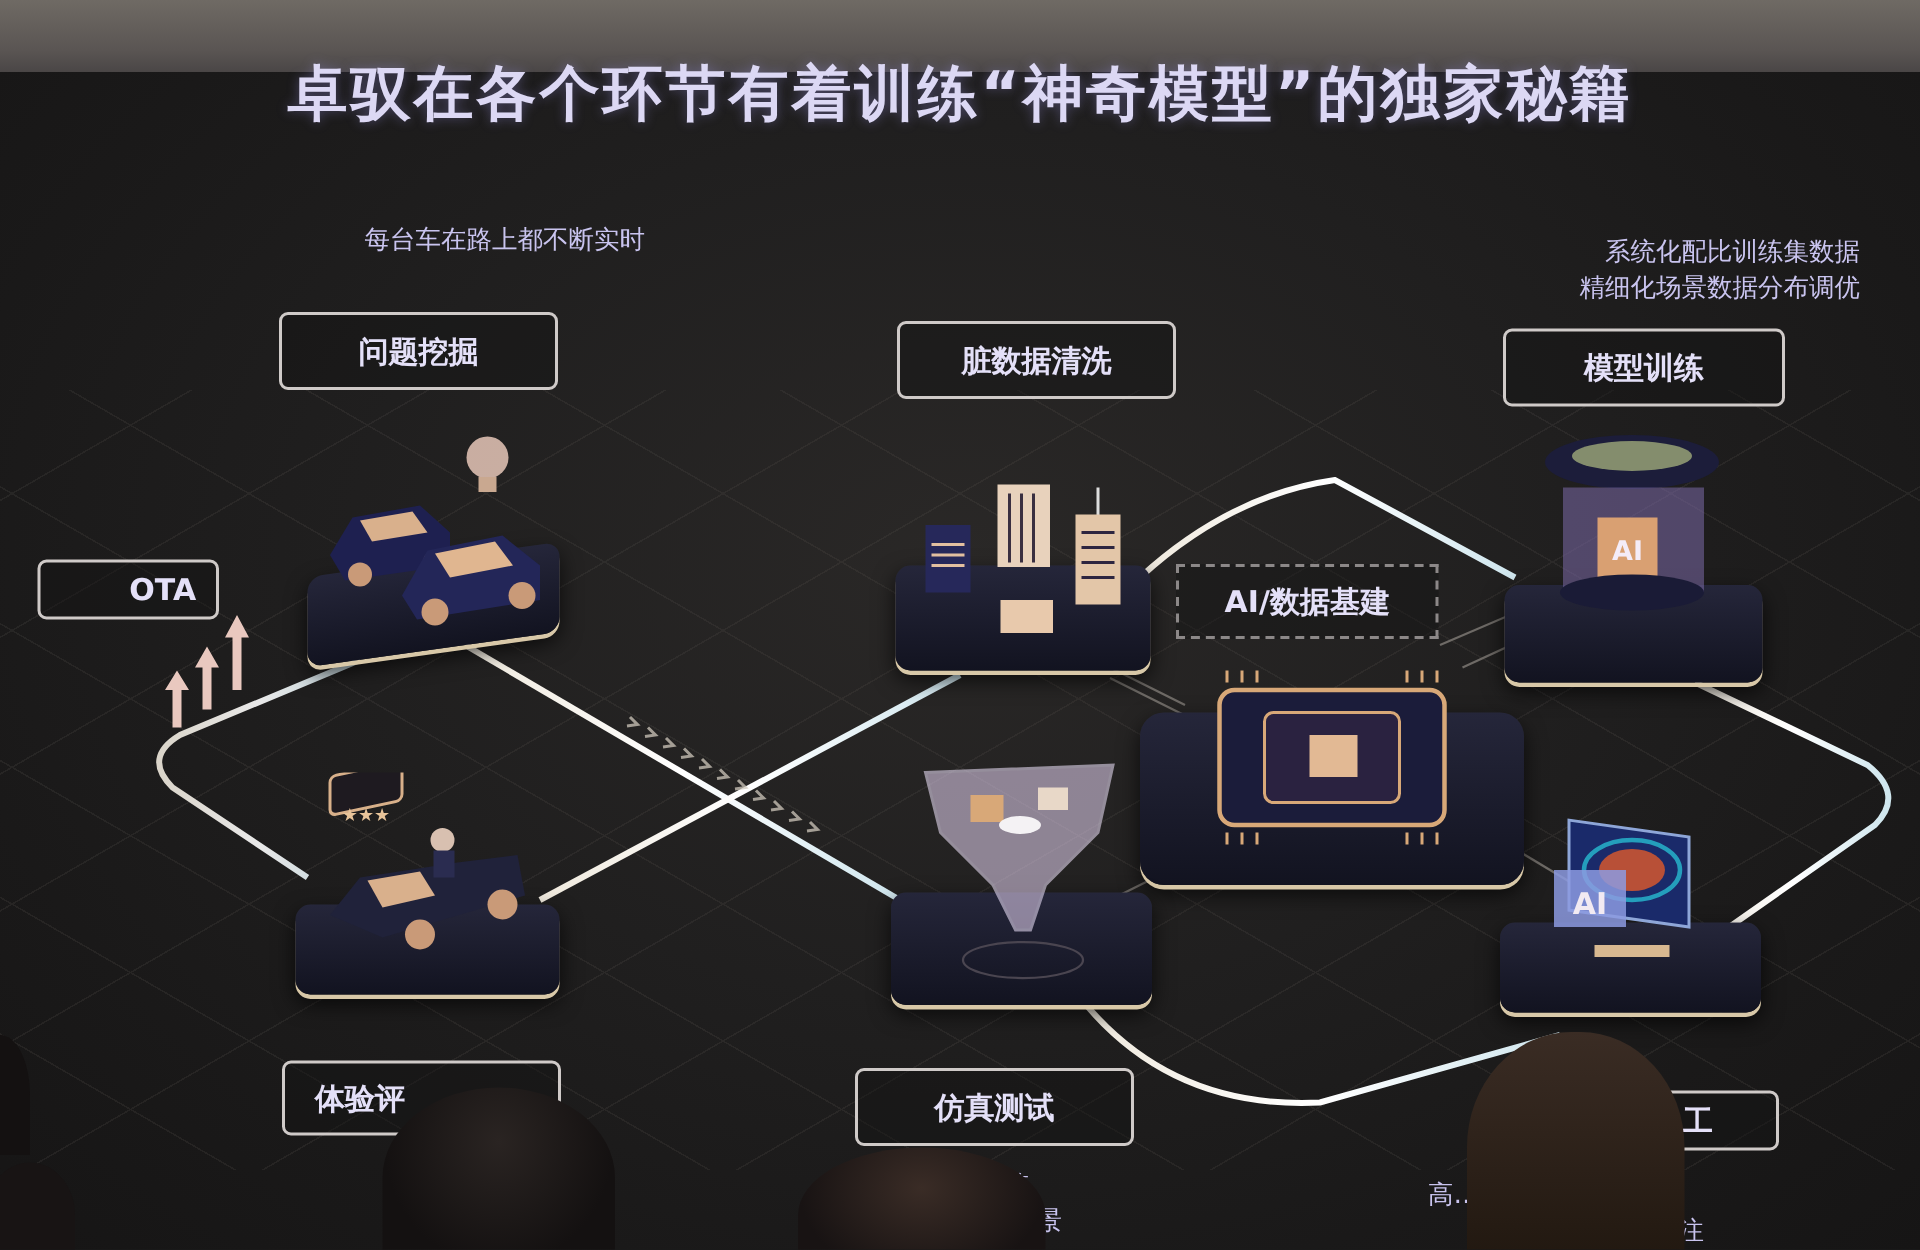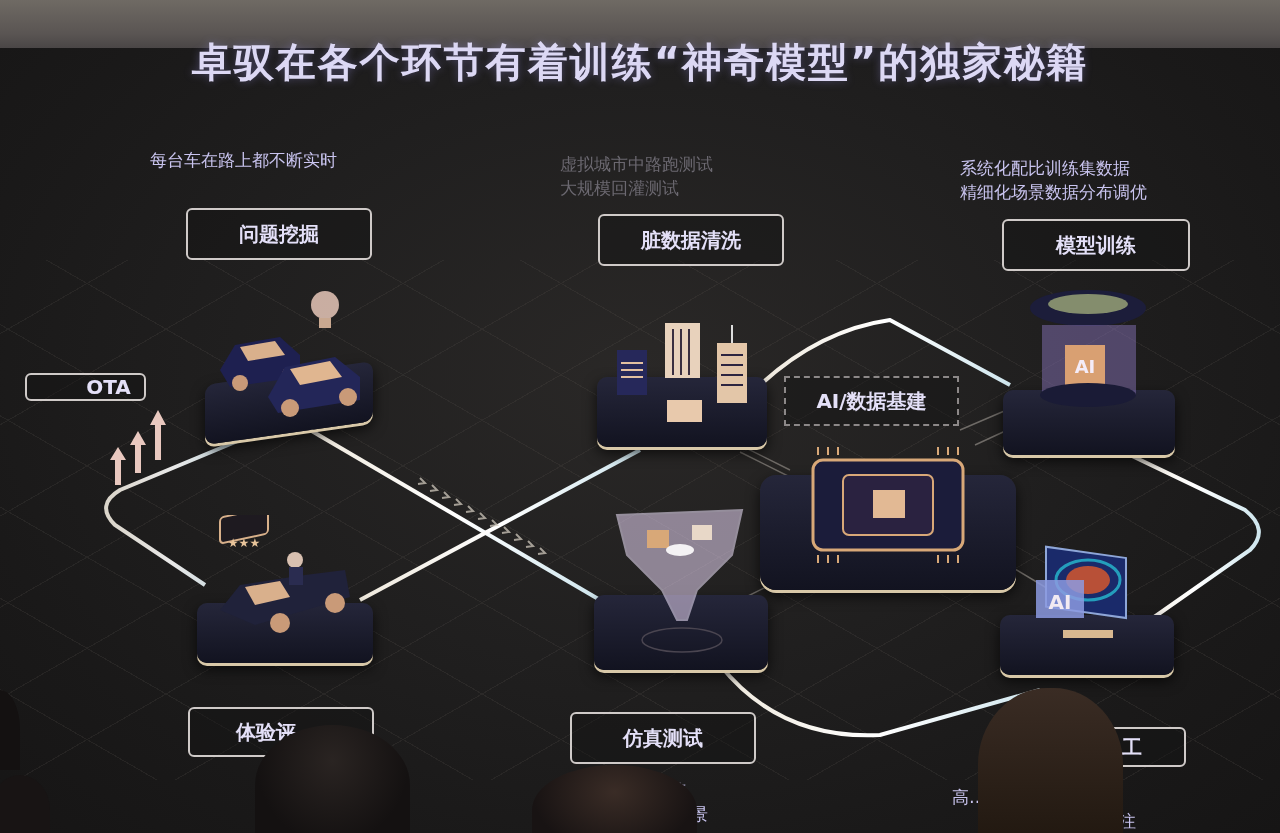--- a/index.html
+++ b/index.html
@@ -10,21 +10,21 @@
       radial-gradient(ellipse at 50% 45%, #2a2827 0%, #201f1f 45%, #1a1919 75%, #161515 100%);}
   .top-bezel{position:absolute;left:0;top:0;width:1280px;height:48px;
     background:linear-gradient(#6f6a64,#5a5553 70%,#4a4646);}
   .floor-grid{position:absolute;left:0;top:260px;width:1280px;height:520px;opacity:.22;
     background-image:
       repeating-linear-gradient(30deg, transparent 0 78px, #55504c 78px 79px),
       repeating-linear-gradient(-30deg, transparent 0 78px, #55504c 78px 79px);}
   .title{position:absolute;left:0;top:35px;width:1280px;text-align:center;
     font-size:40px;font-weight:bold;color:#dcd8f4;letter-spacing:2px;
     text-shadow:0 0 8px rgba(170,160,255,.35);}
-  .caption{position:absolute;text-align:left;color:#c9c4ef;font-size:17px;line-height:24px;}
+  .caption{position:absolute;text-align:right;color:#c9c4ef;font-size:17px;line-height:24px;}
   .caption.faded{color:#6b6870;}
   .label-box{position:absolute;border:2px solid #cfcac8;border-radius:6px;
     color:#e4e0f8;font-size:20px;font-weight:bold;display:flex;align-items:center;
     justify-content:center;box-sizing:border-box;background:rgba(20,19,19,.45);}
   .label-box.dashed{border:2px dashed #8c8888;border-radius:0;}
   svg.paths{position:absolute;left:0;top:0;}
   .node{position:absolute;}
   .plat{position:absolute;border-radius:10px;
     background:linear-gradient(#25263a,#121320);
     box-shadow:0 3px 0 #d8c8a8, 0 6px 14px rgba(0,0,0,.7);}
@@ -80,45 +80,41 @@
       <path d="M960,430 L1030,400"></path>
         <path d="M975,445 L1040,415"></path>
       <path d="M740,600 L790,575"></path>
         <path d="M1000,560 L1050,590"></path>
     </g>
   </svg>
 
   <div class="caption" style="left:150px;top:148px;width:280px;">
     <div>每台车在路上都不断实时</div>
   </div>
-  <div class="caption faded" style="left:560px;top:152px;width:260px;">
-    <div>虚拟城市中路跑测试</div>
-    <div>大规模回灌测试</div>
-  </div>
   <div class="caption" style="left:960px;top:156px;width:280px;">
     <div>系统化配比训练集数据</div>
     <div>精细化场景数据分布调优</div>
   </div>
 
   <div class="label-box" style="left:186px;top:208px;width:186px;height:52px;">
     <span>问题挖掘</span>
   </div>
   <div class="label-box" style="left:598px;top:214px;width:186px;height:52px;">
     <span>脏数据清洗</span>
   </div>
   <div class="label-box" style="left:1002px;top:219px;width:188px;height:52px;">
     <span>模型训练</span>
   </div>
-  <div class="label-box" style="left:25px;top:373px;width:121px;height:28px;padding-left:46px;">
+  <div class="label-box" style="left:25px;top:373px;width:121px;height:40px;padding-left:46px;">
     <span>OTA</span>
   </div>
   <div class="label-box dashed" style="left:784px;top:376px;width:175px;height:50px;">
     <span>AI/数据基建</span>
   </div>
-  <div class="label-box" style="left:188px;top:707px;width:186px;height:50px;justify-content:flex-start;padding-left:46px;">
+  <div class="label-box" style="left:188px;top:707px;width:186px;height:50px;justify-content:flex-start;padding-left:20px;">
     <span>体验评</span>
   </div>
   <div class="label-box" style="left:570px;top:712px;width:186px;height:52px;">
     <span>仿真测试</span>
   </div>
   <div class="label-box" style="left:1000px;top:727px;width:186px;height:40px;justify-content:flex-start;padding-left:100px;">
     <span>…工</span>
   </div>
 
   <div class="caption" style="left:550px;top:778px;width:240px;text-align:left;">

